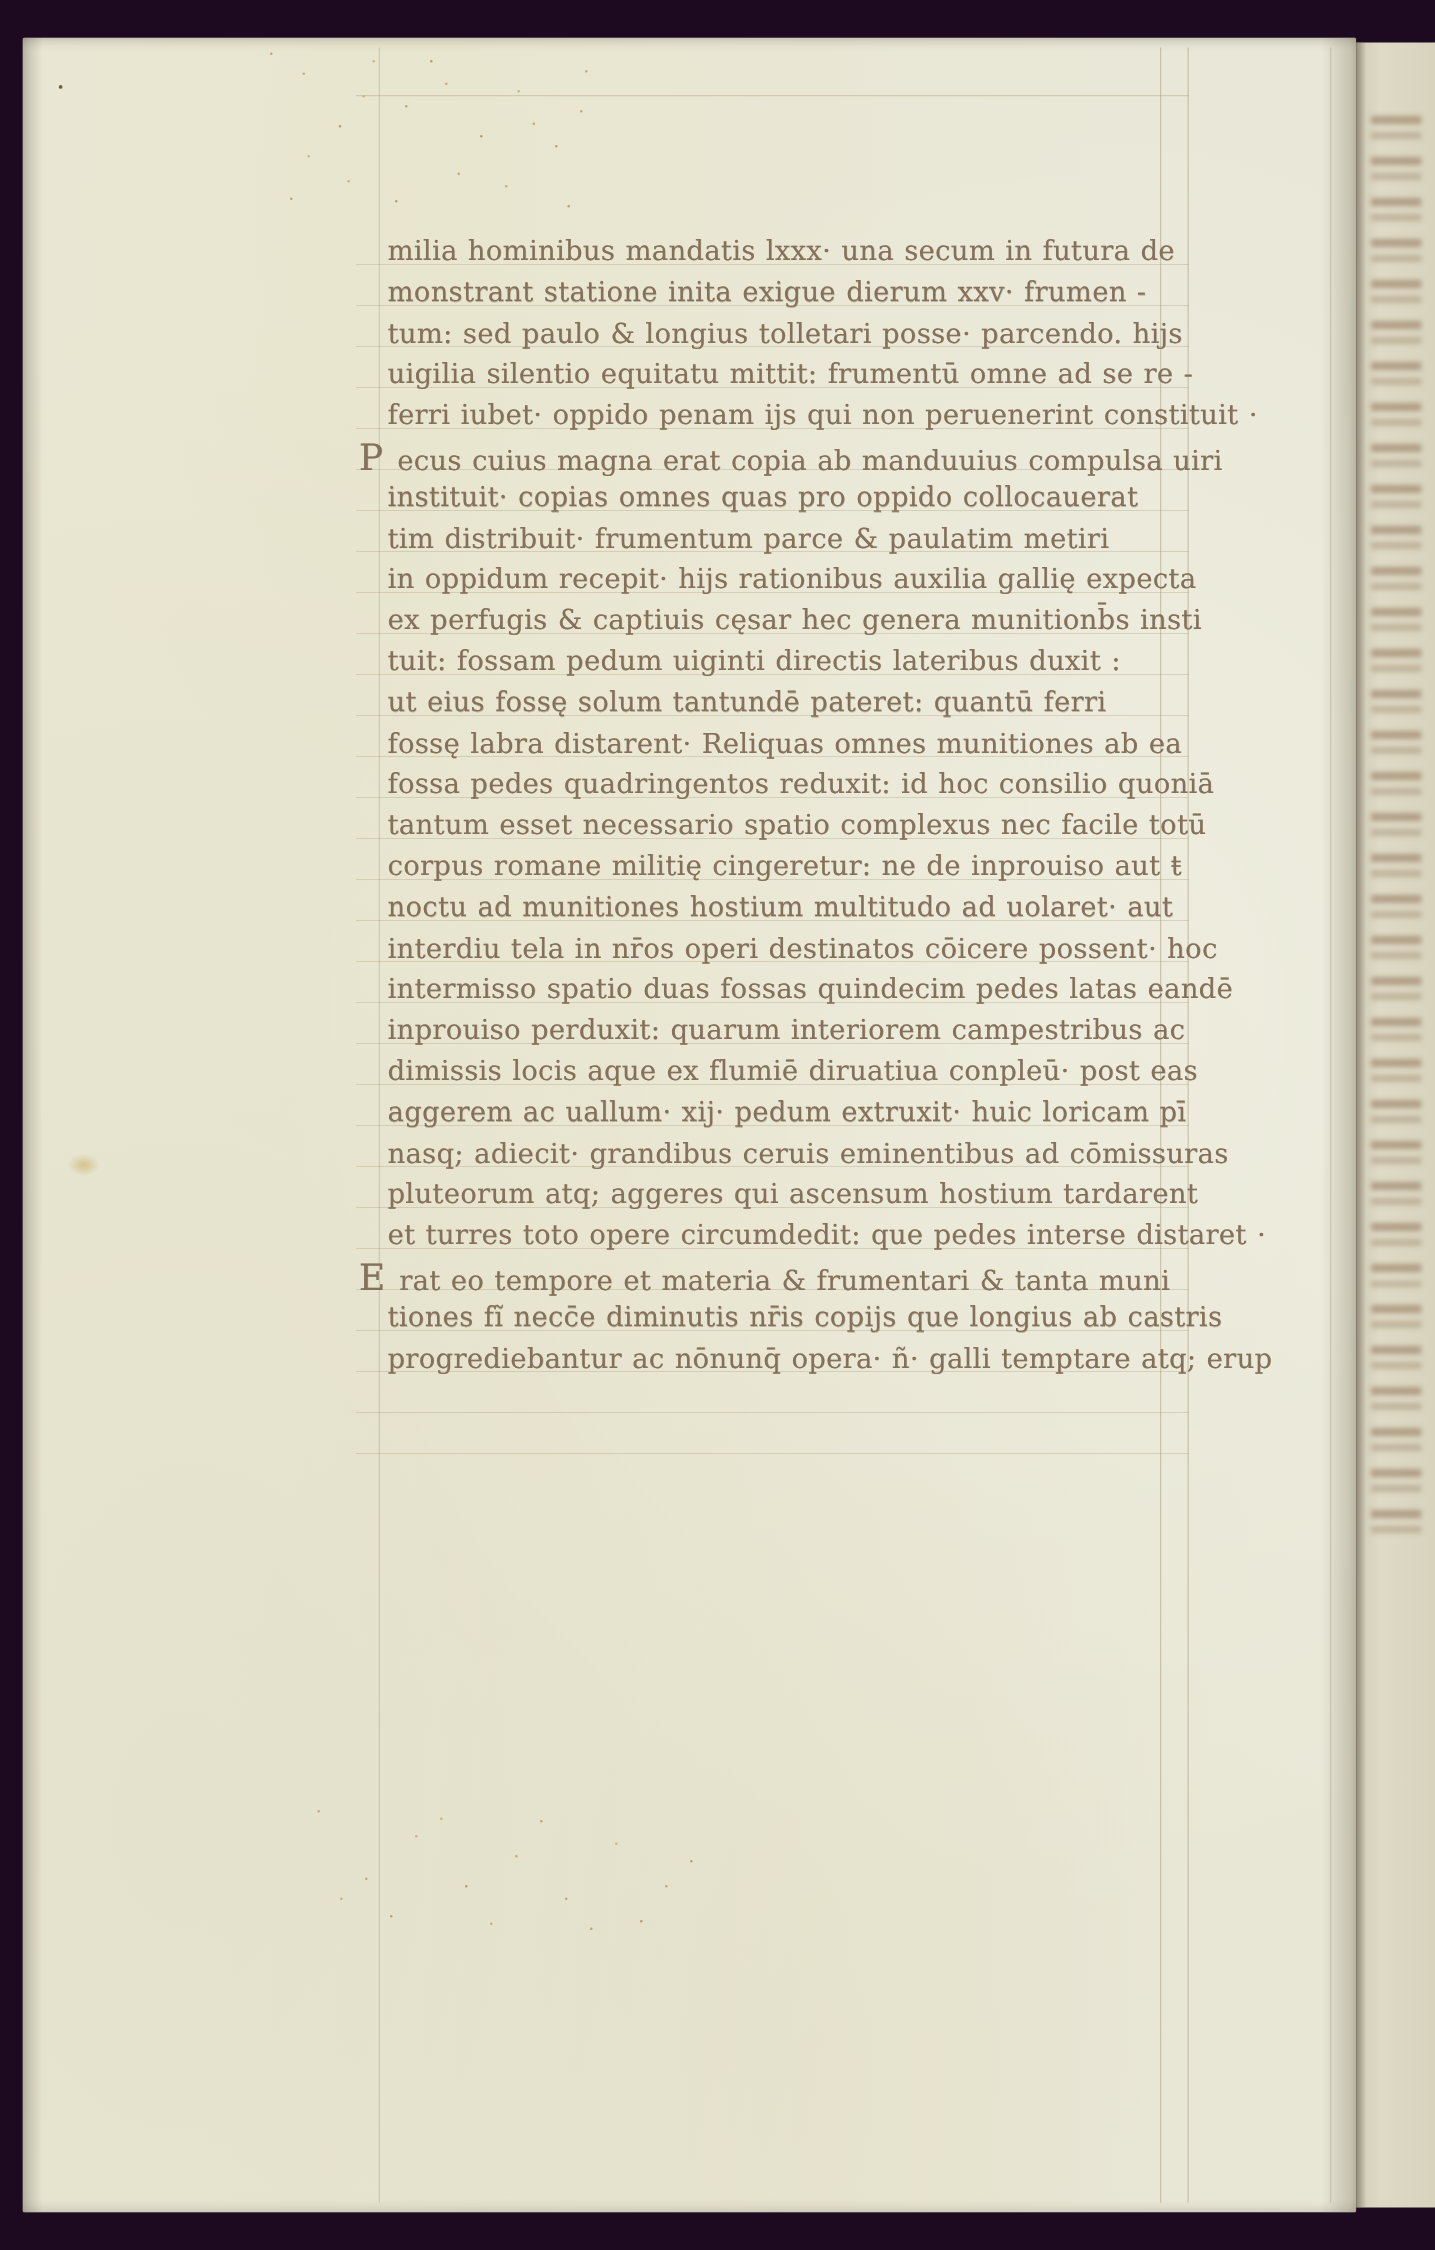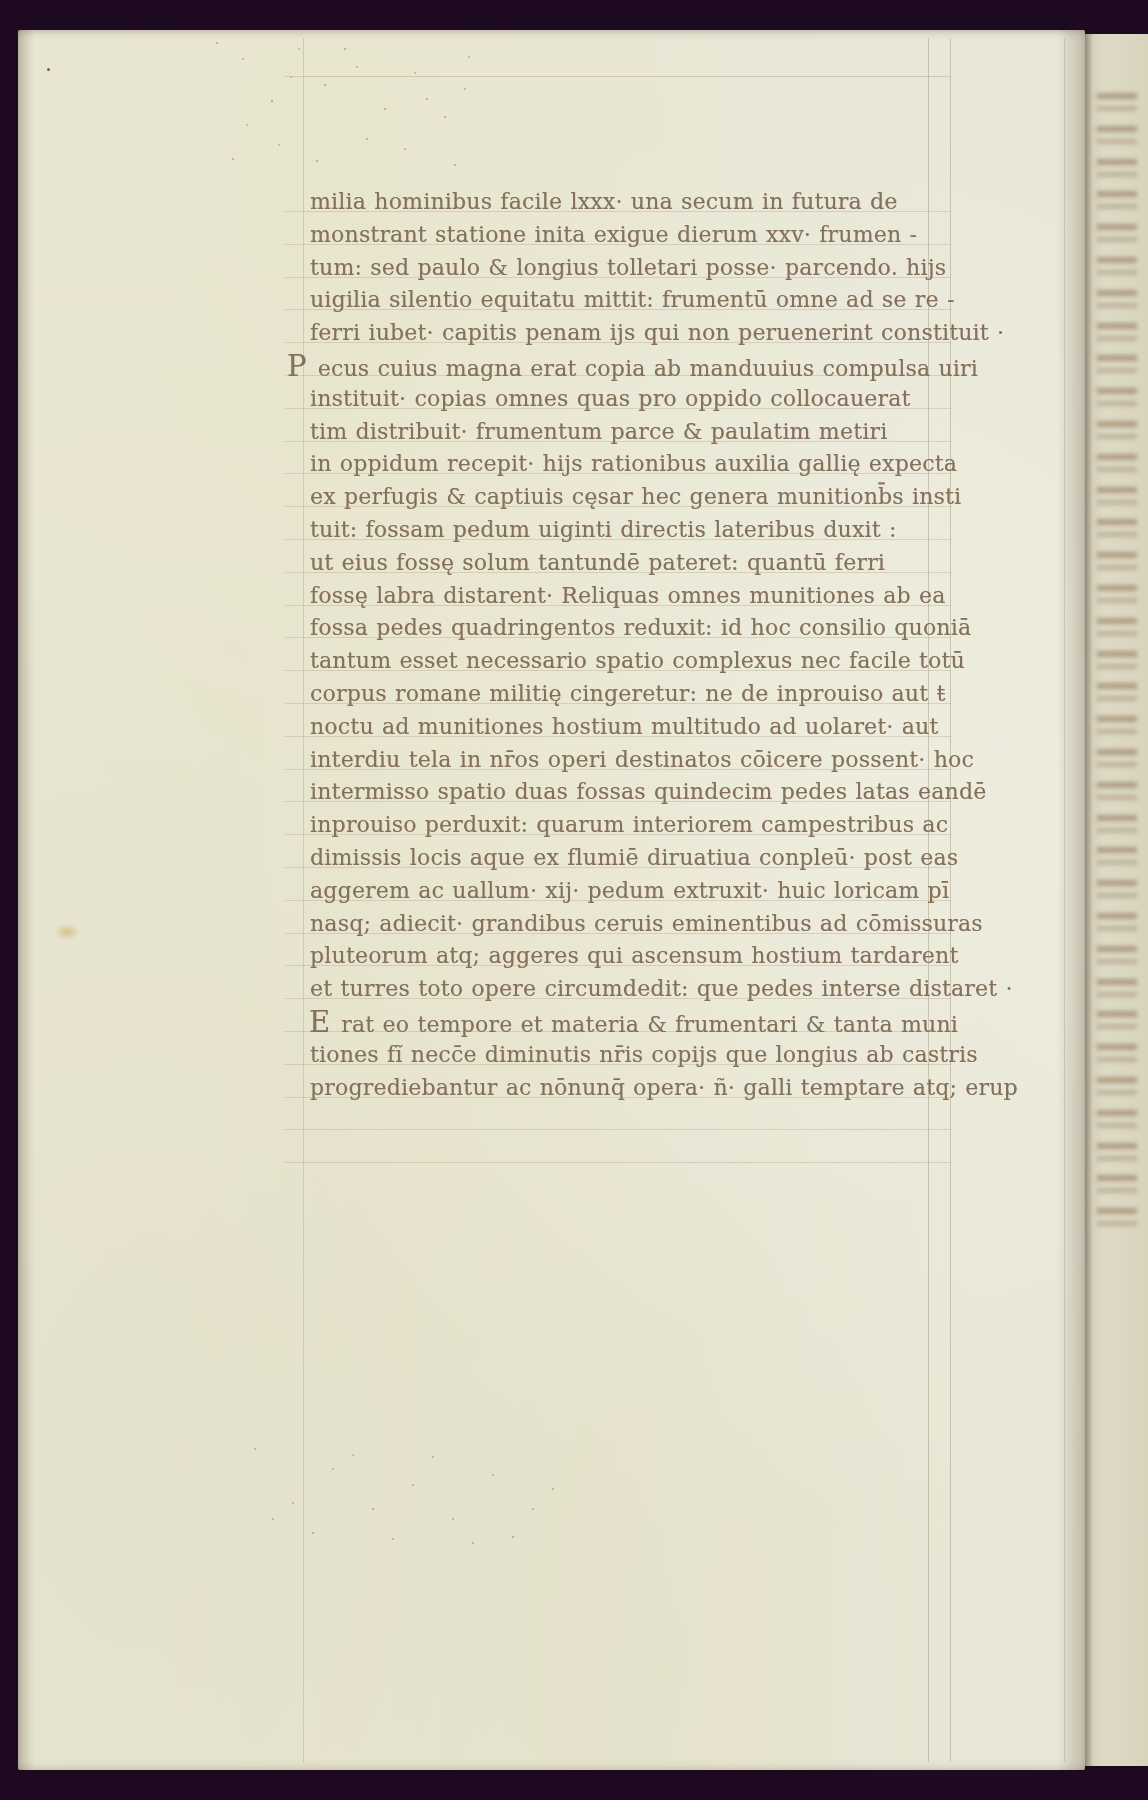--- a/index.html
+++ b/index.html
@@ -62,21 +62,21 @@
     color: #85705a;
     font-size: 22px;
     letter-spacing: 0.2px;
     word-spacing: 1px;
     text-shadow: 0.3px 0.3px 0 rgba(110,90,65,0.35);
   }
   .line {
     height: 32.8px; line-height: 32.8px;
     white-space: nowrap;
   }
-  .line.hang { text-indent: -23px; text-align: right; }
+  .line.hang { text-indent: -23px; }
   .line.hang::first-letter { font-size: 29px; letter-spacing: 3px; }
 
   
   .speckles { position: absolute; width: 2px; height: 2px; border-radius: 50%; }
   .speckles.top { left: 198px; top: 12px; background: #bfa672;
     box-shadow: 26px 16px 0 #c3ac79, 55px 58px 0 #b79f6b, 82px 6px 0 #c9b384,
       108px 42px 0 #bda46f, 140px 24px 0 #c3ac79, 168px 66px 0 #b79f6b,
       198px 30px 0 #c9b384, 228px 74px 0 #bda46f, 252px 14px 0 #c3ac79,
       150px 96px 0 #bfa672, 62px 102px 0 #c9b384, 100px 118px 0 #b79f6b,
       188px 106px 0 #c3ac79, 238px 122px 0 #bda46f, 30px 82px 0 #c9b384,
@@ -132,25 +132,25 @@
     <div class="rule-v r2"></div>
     <div class="rule-v fold"></div>
     <div class="ruling"></div>
 
     <div class="speckles top"></div>
     <div class="speckles bottom"></div>
     <div class="speck-single"></div>
     <div class="stain"></div>
 
     <div class="textblock">
-      <div class="line">milia hominibus facile lxxx· una secum in futura de</div>
+      <div class="line">milia hominibus mandatis lxxx· una secum in futura de</div>
       <div class="line">monstrant statione inita exigue dierum xxv· frumen -</div>
       <div class="line">tum: sed paulo &amp; longius tolletari posse· parcendo. hijs</div>
       <div class="line">uigilia silentio equitatu mittit: frumentū omne ad se re -</div>
-      <div class="line">ferri iubet· capitis penam ijs qui non peruenerint constituit ·</div>
+      <div class="line">ferri iubet· oppido penam ijs qui non peruenerint constituit ·</div>
       <div class="line hang">P ecus cuius magna erat copia ab manduuius compulsa uiri</div>
       <div class="line">instituit· copias omnes quas pro oppido collocauerat</div>
       <div class="line">tim distribuit· frumentum parce &amp; paulatim metiri</div>
       <div class="line">in oppidum recepit· hijs rationibus auxilia gallię expecta</div>
       <div class="line">ex perfugis &amp; captiuis cęsar hec genera munitionb̄s insti</div>
       <div class="line">tuit: fossam pedum uiginti directis lateribus duxit :</div>
       <div class="line">ut eius fossę solum tantundē pateret: quantū ferri</div>
       <div class="line">fossę labra distarent· Reliquas omnes munitiones ab ea</div>
       <div class="line">fossa pedes quadringentos reduxit: id hoc consilio quoniā</div>
       <div class="line">tantum esset necessario spatio complexus nec facile totū</div>

